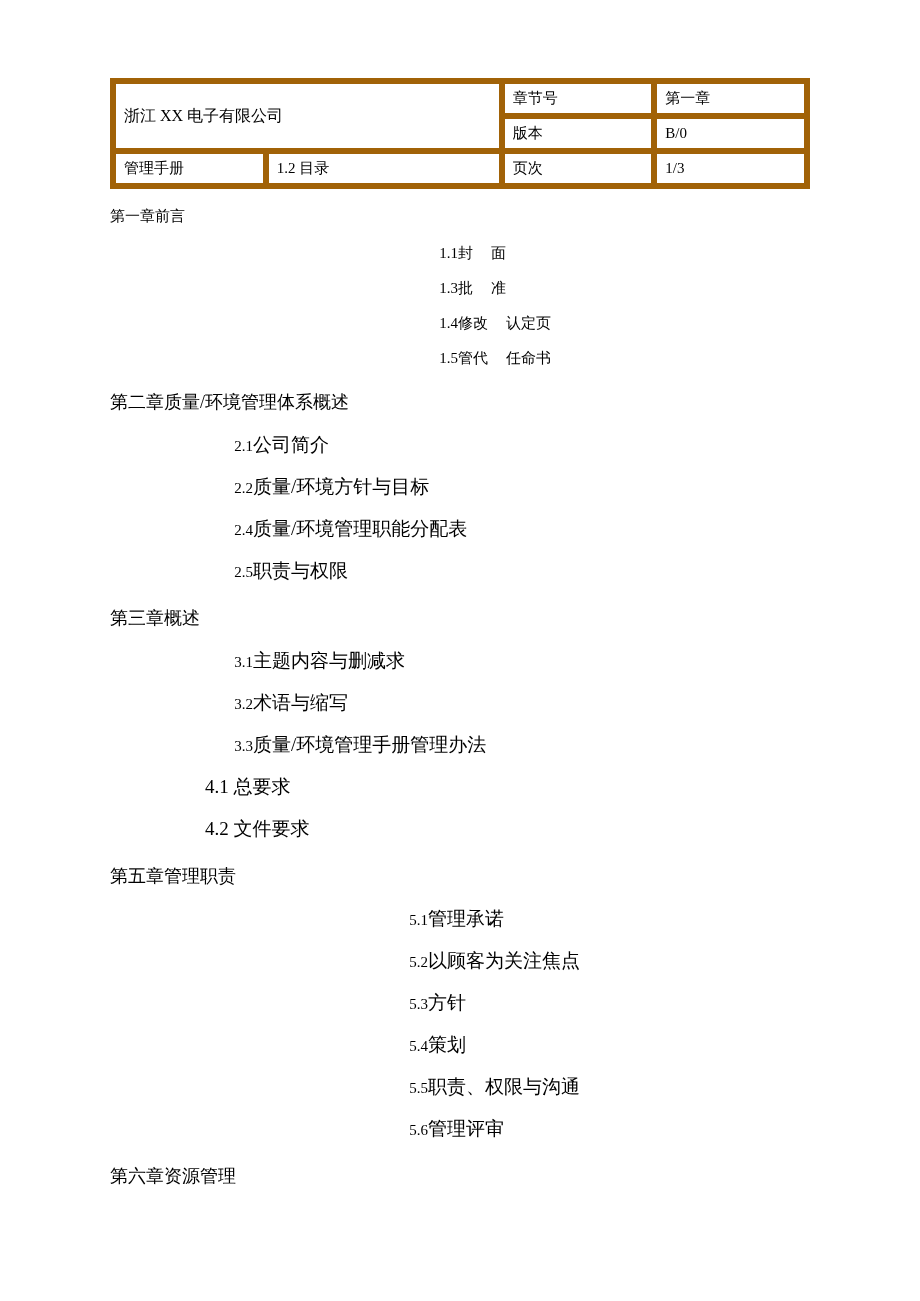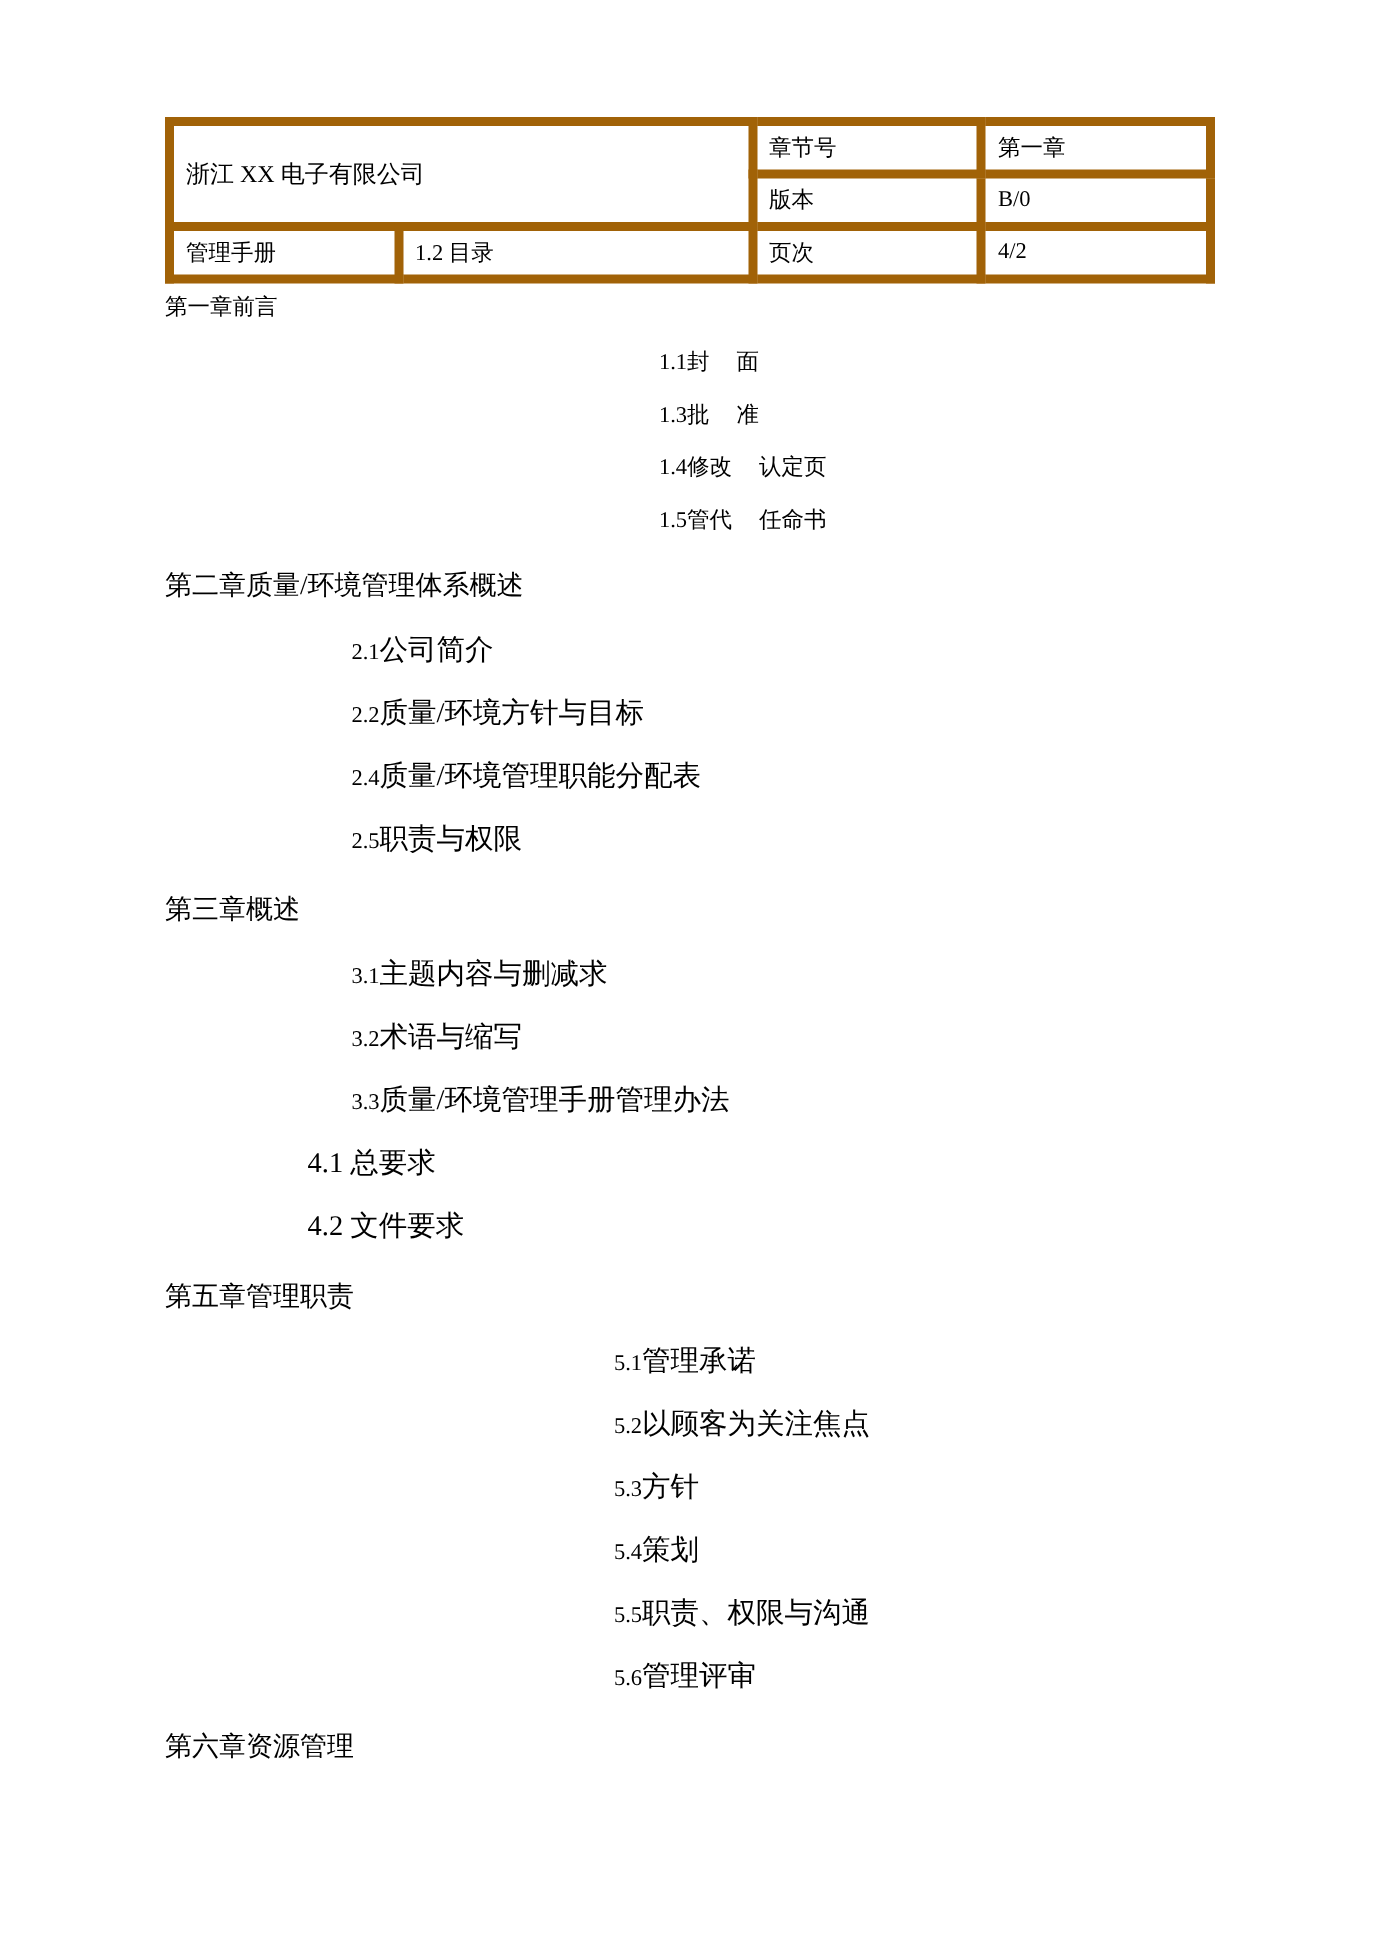--- a/index.html
+++ b/index.html
@@ -19,21 +19,21 @@
     border-collapse: collapse;
   }
   table.header td {
     border: 6px solid #a16207;
     padding: 5px 8px;
     vertical-align: middle;
     height: 28px;
   }
   .company { font-size: 16px; }
   .chapter-title {
-    margin-top: 6px;
+    margin-top: 18px;
     margin-bottom: 18px;
   }
   .toc-block { margin-bottom: 22px; }
   .toc-block.center1 { padding-left: 300px; }
   .toc-block.indent2 { padding-left: 95px; }
   .toc-block.indent3 { padding-left: 95px; }
   .toc-block.center5 { padding-left: 270px; }
   .toc-row {
     display: flex;
     align-items: baseline;
@@ -60,21 +60,21 @@
       <td>第一章</td>
     </tr>
     <tr>
       <td>版本</td>
       <td>B/0</td>
     </tr>
     <tr>
       <td style="width:22%">管理手册</td>
       <td style="width:34%">1.2 目录</td>
       <td style="width:22%">页次</td>
-      <td style="width:22%">4/2</td>
+      <td style="width:22%">1/3</td>
     </tr>
   </tbody>
     </table>
 
   <div class="chapter-title">第一章前言</div>
   <div class="toc-block center1">
     <div class="toc-row">
       <span class="toc-num">1.1</span>
       <span class="toc-label-pair">
         <span>封</span>

